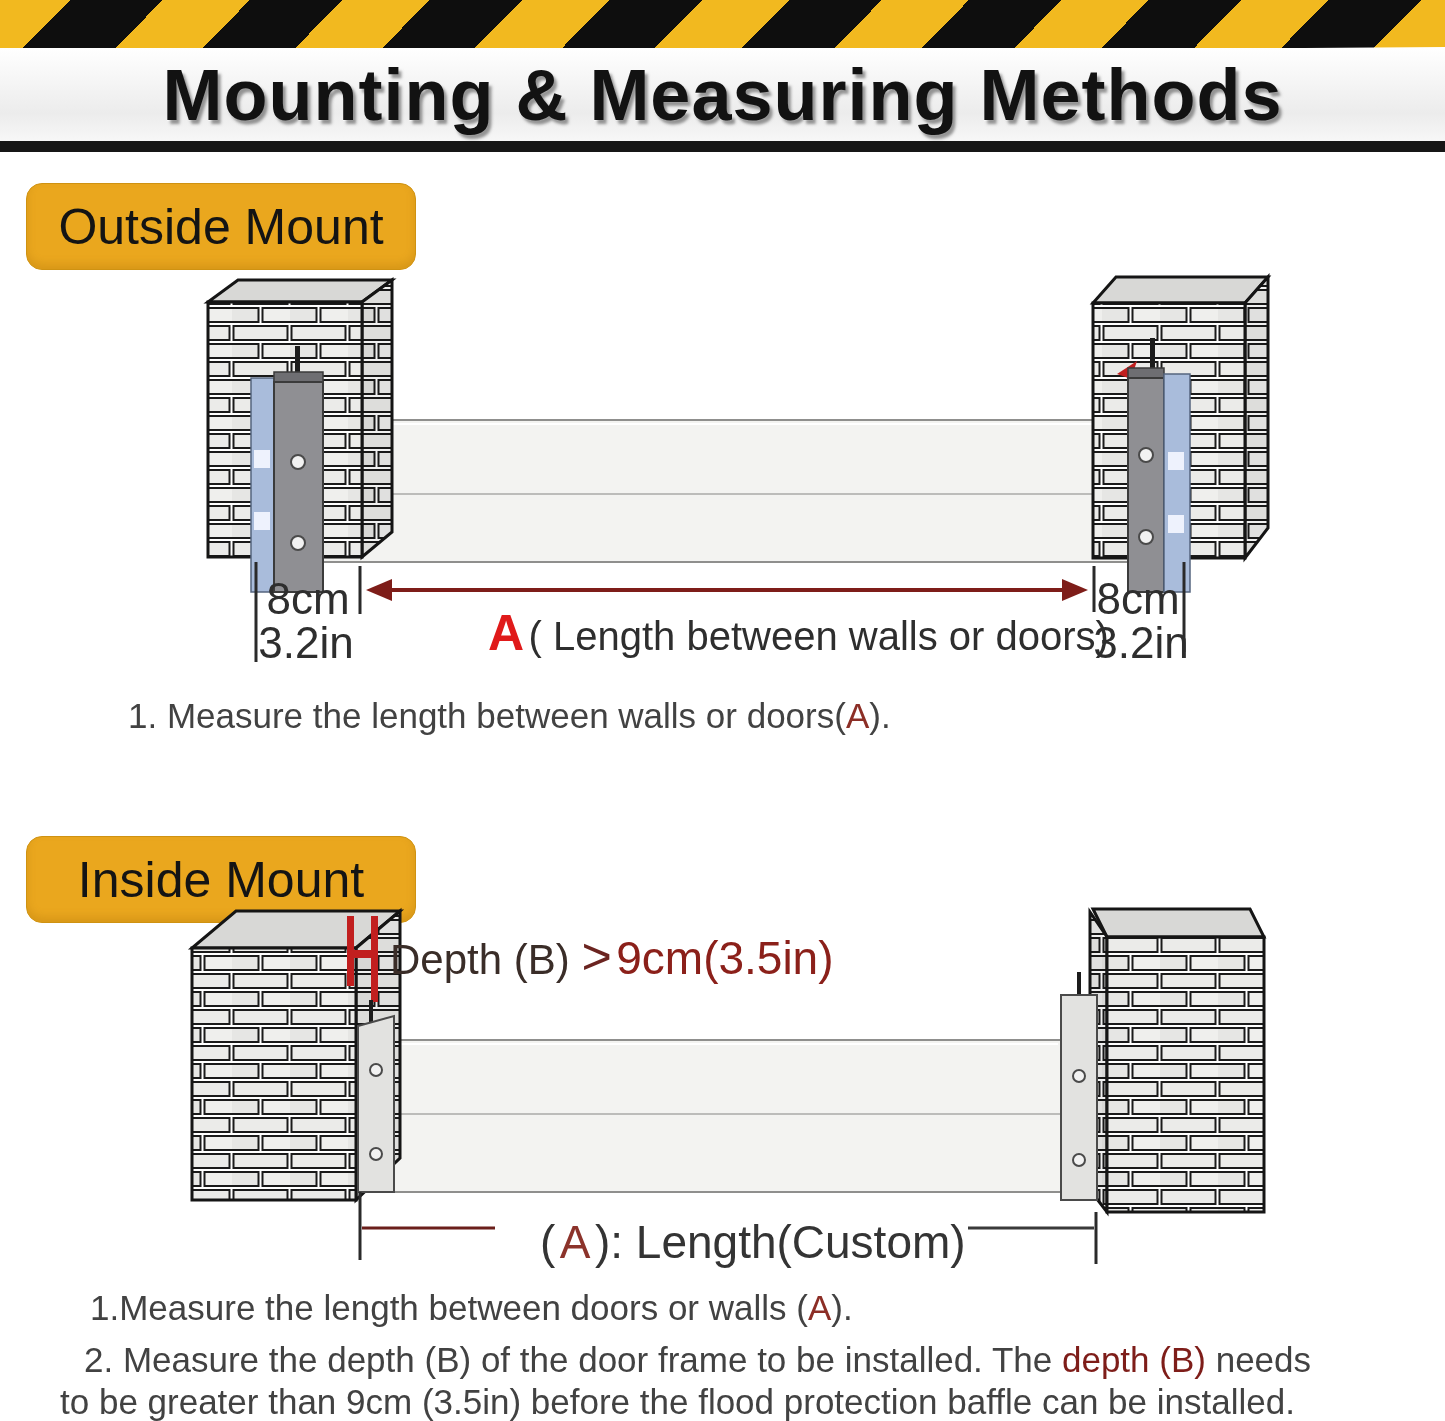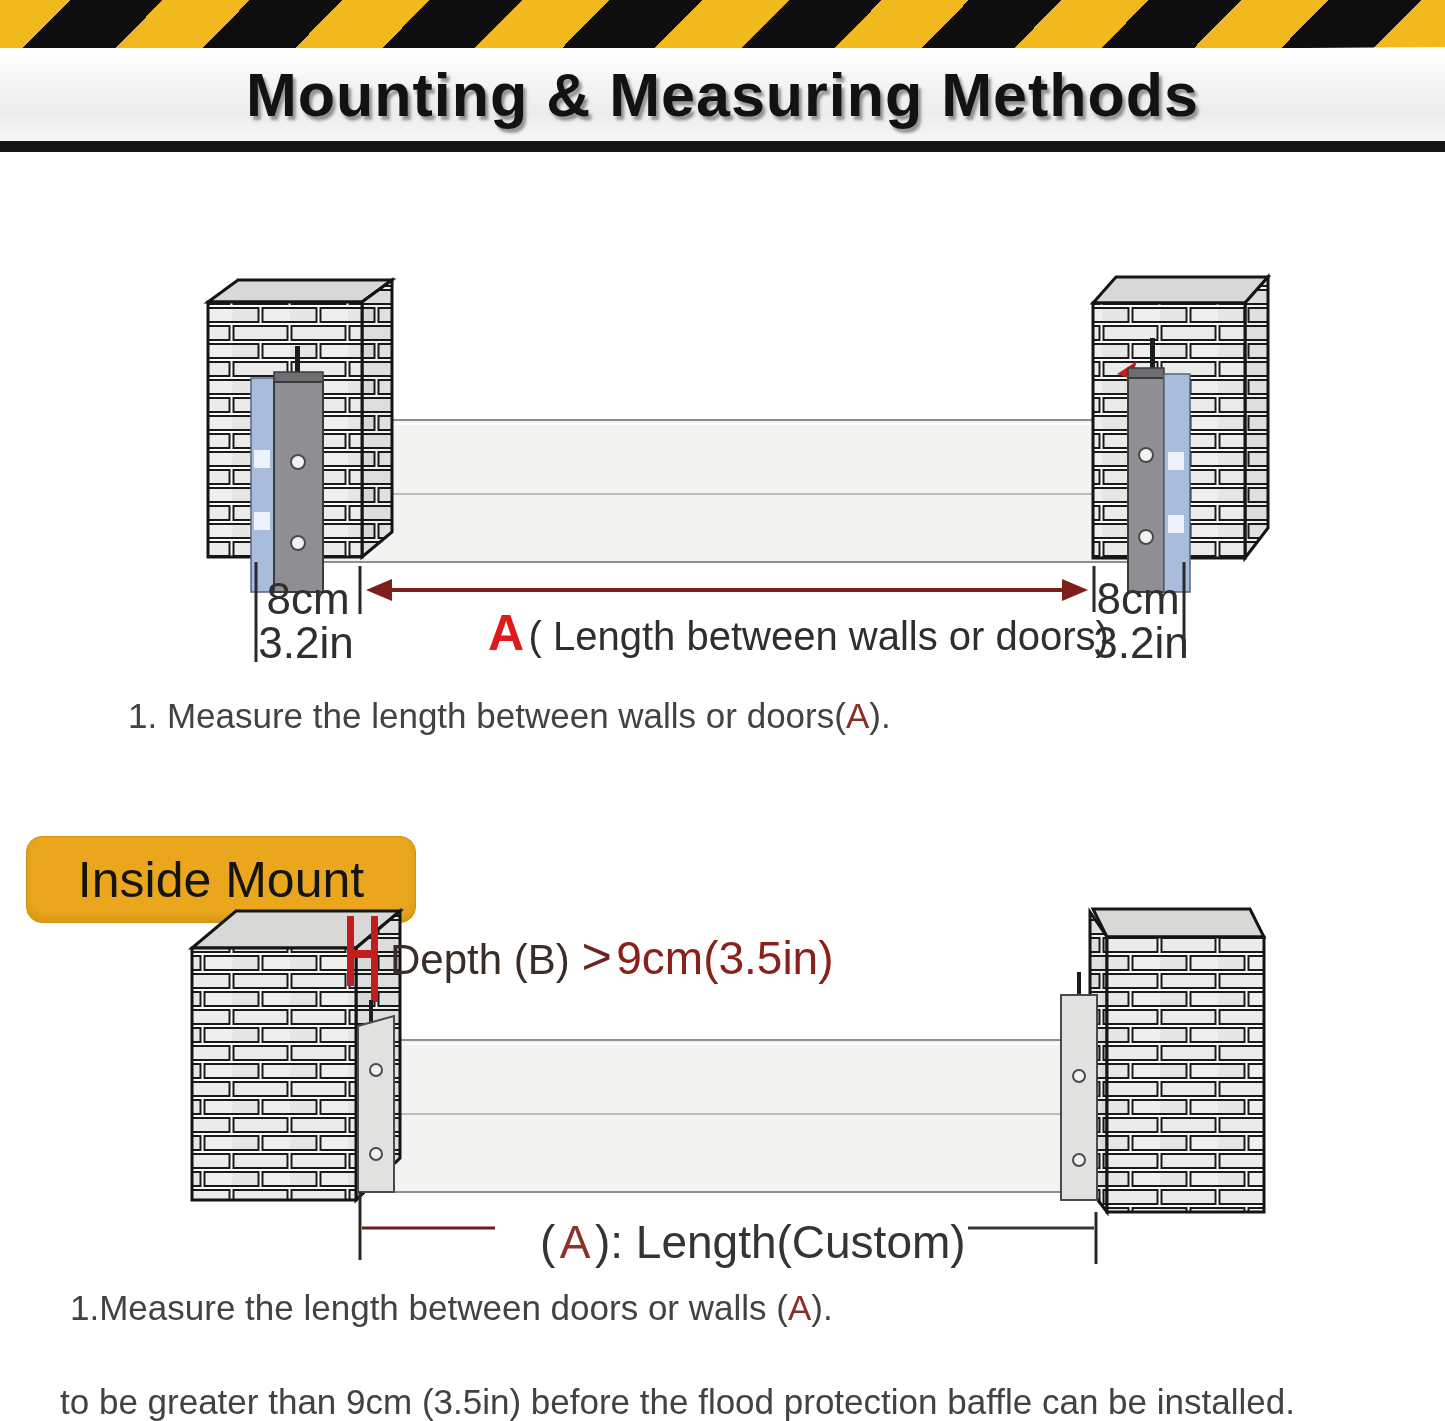--- a/index.html
+++ b/index.html
@@ -13,21 +13,21 @@
   body{width:1445px;height:1421px;position:relative;font-family:"Liberation Sans",sans-serif;overflow:hidden;}
   .stage{position:absolute;left:0;top:0;width:1445px;height:1421px;background:#fff;}
 
   
   .hazard{position:absolute;top:-8px;left:-14px;width:1475px;height:60px;
     background:repeating-linear-gradient(135deg,var(--hazard-yellow) 0 62px,#0e0e0e 62px 128px);
     transform:rotate(-0.4deg);}
   .titleband{position:absolute;top:48px;left:0;width:1445px;height:93px;
     background:linear-gradient(180deg,#ffffff 0%,#ececec 70%,#f7f7f7 100%);}
   .title{width:100%;height:100%;display:flex;align-items:center;justify-content:center;
-    font-size:61px;font-weight:bold;color:#121212;letter-spacing:1px;
+    font-size:72px;font-weight:bold;color:#121212;letter-spacing:1px;
     text-shadow:3px 4px 3px rgba(70,70,70,.55), 0 1px 0 #ffffff;}
   .blackbar{position:absolute;top:141px;left:0;width:1445px;height:11px;background:#161616;}
 
   
   .pill{position:absolute;left:26px;width:388px;height:85px;background:var(--label-yellow);
     border:1px solid #cf9212;border-radius:16px;display:flex;align-items:center;justify-content:center;
     font-size:50px;color:#141414;box-shadow:inset 0 -5px 8px rgba(150,95,0,.22);}
   #outside-label{top:183px;}
   #inside-label{top:836px;}
 
@@ -73,20 +73,21 @@
 <body>
 
 <div class="stage">
 
   <div class="hazard"></div>
   <div class="titleband">
     <div class="title">Mounting &amp; Measuring Methods</div>
   </div>
   <div class="blackbar"></div>
 
+  <div class="pill" id="outside-label">Outside Mount</div>
   <div class="pill" id="inside-label">Inside Mount</div>
 
   <svg id="svg-outside" width="1445" height="400" viewBox="0 270 1445 400">
     <defs>
       <pattern id="brick1" width="58" height="36" patternUnits="userSpaceOnUse">
         <rect width="58" height="36" fill="#ffffff"></rect>
         <rect x="1.5" y="2" width="54" height="14" fill="#ebebe9" stroke="#1a1a1a" stroke-width="2"></rect>
         <rect x="-27.5" y="20" width="54" height="14" fill="#e6e6e4" stroke="#1a1a1a" stroke-width="2"></rect>
         <rect x="30.5" y="20" width="54" height="14" fill="#efefed" stroke="#1a1a1a" stroke-width="2"></rect>
       </pattern>
@@ -215,20 +216,23 @@
       <line class="dimline-in" x1="362" y1="1228" x2="495" y2="1228"></line>
       <line class="dimline-in2" x1="968" y1="1228" x2="1094" y2="1228"></line>
       <text x="540" y="1258">
         <tspan class="len-text">(</tspan>
         <tspan class="len-text len-A">A</tspan>
         <tspan class="len-text">): Length(Custom)</tspan>
       </text>
     </g>
   </svg>
 
-  <div class="step-line" style="left:70px;top:1288px;">
+  <div class="step-line" style="left:90px;top:1288px;">
     <span>1.Measure the length between doors or walls (</span><span class="reda">A</span><span>).</span>
+  </div>
+  <div class="step-line" style="left:84px;top:1340px;">
+    <span>2. Measure the depth (B) of the door frame to be installed. The </span><span class="redseg">depth (B)</span><span> needs</span>
   </div>
   <div class="step-line" style="left:60px;top:1382px;">
     <span>to be greater than 9cm (3.5in) before the flood protection baffle can be installed.</span>
   </div>
 
 </div>
 
 </body></html>

